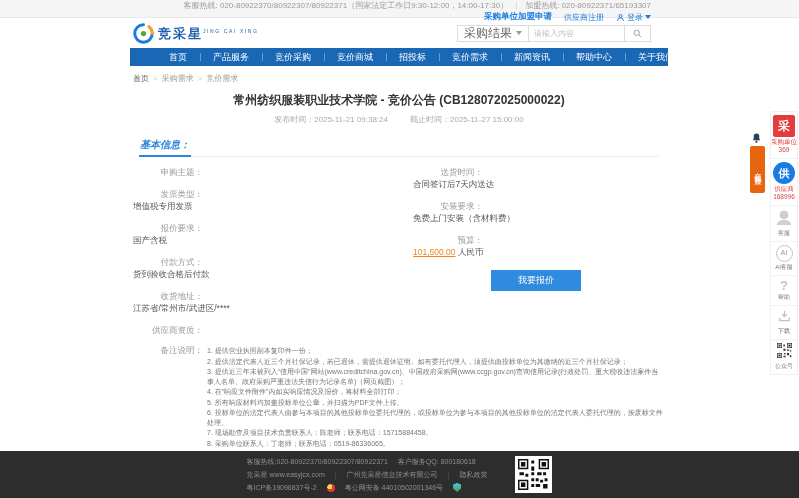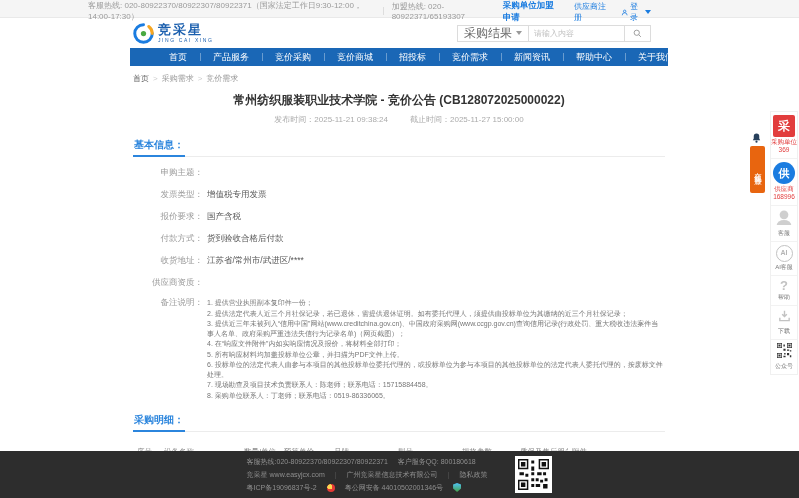--- a/index.html
+++ b/index.html
@@ -1,32 +1,32 @@
 <!DOCTYPE html>
 <html><head>
 <meta charset="utf-8">
 <style>
   * { margin:0; padding:0; box-sizing:border-box; }
   html,body { width:799px; height:498px; }
   body { position:relative; overflow:hidden; background:#fff; font-family:"Liberation Sans","DejaVu Sans",sans-serif; color:#333; }
 
   
-  .topbar { height:18px; background:#f5f5f5; border-bottom:1px solid #e9e9e9; display:flex; align-items:flex-start; justify-content:space-between; padding:0 148px 0 88px; font-size:8px; color:#9a9a9a; }
+  .topbar { height:18px; background:#f5f5f5; border-bottom:1px solid #e9e9e9; display:flex; align-items:flex-end; justify-content:space-between; padding:0 148px 0 88px; font-size:8px; color:#9a9a9a;flex-direction:column; }
   .topbar-left { display:flex; align-items:center; gap:8px; }
   .topbar-sep { width:1px; height:8px; background:#ddd; }
   .topbar-right { display:flex; align-items:center; gap:12px; }
   .link-strong { color:#1a7ce0; font-weight:bold; font-size:8.5px; cursor:pointer; }
   .link-blue { color:#1a7ce0; cursor:pointer; }
   .login { color:#1a7ce0; display:flex; align-items:center; gap:2px; cursor:pointer; }
   .caret-down { width:0; height:0; border-left:3px solid transparent; border-right:3px solid transparent; border-top:4px solid #1a7ce0; display:inline-block; }
 
   
   .header { height:30px; display:flex; align-items:center; justify-content:space-between; padding:0 148px 0 133px; background:#fff; }
   .logo { display:flex; align-items:center; gap:4px; cursor:pointer; }
-  .logo-text { display:flex; flex-direction:column; line-height:1; }
+  .logo-text { display:flex; flex-direction:row; line-height:1; }
   .logo-cn { font-size:13px; font-weight:bold; color:#1b5fae; letter-spacing:2px; }
   .logo-en { font-size:5px; color:#1b5fae; letter-spacing:1.6px; margin-top:2px; }
   .search { display:flex; height:17px; align-items:stretch; }
   .search-cat { border:1px solid #dcdcdc; display:flex; align-items:center; gap:4px; padding:0 6px; font-size:12px; color:#666; background:#fff; cursor:pointer; white-space:nowrap; }
   .search-cat .caret-down { border-top-color:#999; }
   .search-input { border:1px solid #dcdcdc; border-left:none; width:96px; font-size:8px; padding:0 5px; color:#333; outline:none; font-family:inherit; }
   .search-input::placeholder { color:#c0c0c0; }
   .search-btn { border:1px solid #dcdcdc; border-left:none; width:26px; background:#fff; display:flex; align-items:center; justify-content:center; cursor:pointer; }
 
   
@@ -36,27 +36,27 @@
 
   
   .content { margin-left:130px; width:538px; padding:0 3px; }
   .breadcrumb { padding:7px 0 4px; font-size:8px; color:#999; display:flex; align-items:center; }
   .crumb { cursor:pointer; }
   .crumb.first { color:#666; }
   .crumb-sep { margin:0 4px; color:#ccc; }
   .page-title { text-align:center; font-size:12px; font-weight:bold; color:#333; margin:4px 0 5px; }
   .meta { text-align:center; font-size:8px; color:#ababab; margin-bottom:9px; display:flex; justify-content:center; gap:22px; }
 
-  .section-head { border-bottom:1px solid #ececec; margin:4px 0 9px; }
+  .section-head { border-bottom:1px solid #ececec; margin:4px 6px 9px;font-style:italic; }
   .section-title { display:inline-block; color:#2b85dd; font-size:10px; font-weight:bold; padding:0 1px 3px; border-bottom:2px solid #2b85dd; margin-bottom:-1px; }
 
   .info-cols { display:flex; }
   .col-left { width:280px; flex-shrink:0; }
   .col-right { flex:1; }
-  .field { display:flex; margin-bottom:10px; font-size:8.5px; line-height:12px; }
+  .field { display:flex; margin-bottom:10px; font-size:8.5px; line-height:12px;flex-direction:column; }
   .field-label { width:74px; text-align:right; color:#9a9a9a; flex-shrink:0; padding-right:4px; }
   .field-value { color:#555; }
   .budget-num { color:#f08519; text-decoration:underline; }
   .budget-suffix { color:#555; }
   .quote-btn { margin-left:78px; margin-top:2px; background:#2f8bdf; border:none; color:#fff; font-size:9px; padding:4px 27px; cursor:pointer; font-family:inherit; }
 
   .full-field { display:flex; font-size:8.5px; line-height:12px; margin-bottom:8px; }
   .remarks-list { color:#777; font-size:7px; line-height:9.5px; padding-top:2px; }
   .remark-line { margin-bottom:1px; }
 
@@ -186,20 +186,37 @@
         <span class="field-value">国产含税</span>
       </div>
       <div class="field">
         <span class="field-label">付款方式：</span>
         <span class="field-value">货到验收合格后付款</span>
       </div>
       <div class="field">
         <span class="field-label">收货地址：</span>
         <span class="field-value">江苏省/常州市/武进区/****</span>
       </div>
+    </div>
+    <div class="col-right">
+      <div class="field">
+        <span class="field-label">送货时间：</span>
+        <span class="field-value">合同签订后7天内送达</span>
+      </div>
+      <div class="field">
+        <span class="field-label">安装要求：</span>
+        <span class="field-value">免费上门安装（含材料费）</span>
+      </div>
+      <div class="field">
+        <span class="field-label">预算：</span>
+        <span class="field-value">
+          <span class="budget-num">101,500.00</span><span class="budget-suffix"> 人民币</span>
+        </span>
+      </div>
+      <button class="quote-btn">我要报价</button>
     </div>
   </div>
 
   <div class="full-field">
     <span class="field-label">供应商资质：</span>
   </div>
 
   <div class="full-field">
     <span class="field-label">备注说明：</span>
     <div class="remarks-list">

